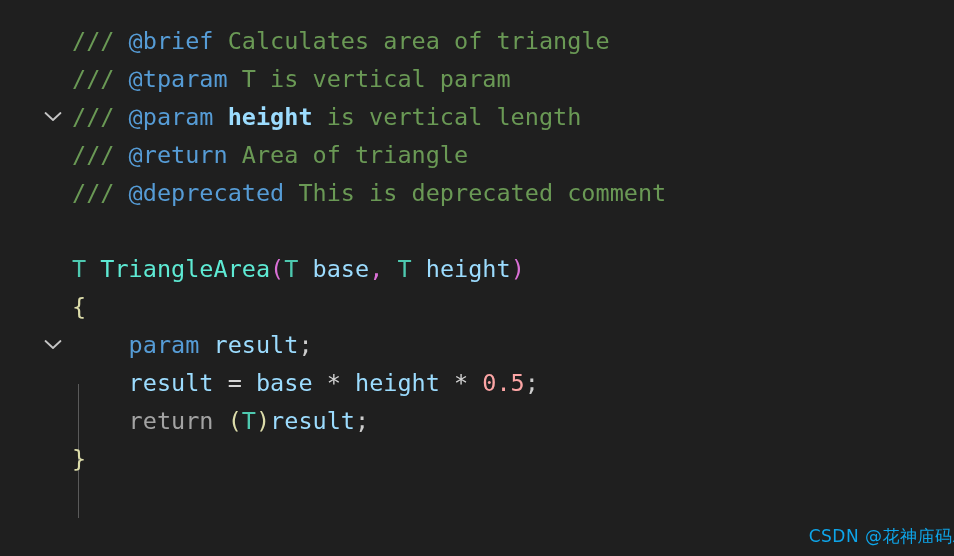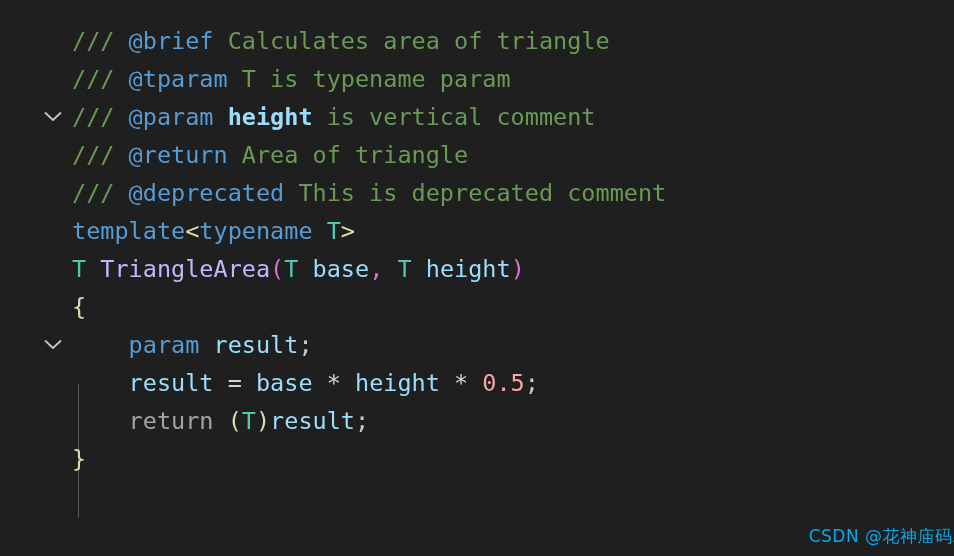--- a/index.html
+++ b/index.html
@@ -72,21 +72,21 @@
     width: 1px;
     background: #5a5a5a;
   }
 
   
   .tok-comment      { color: #6a9955; }
   .tok-doc-tag      { color: #569cd6; }
   .tok-doc-param    { color: #9cdcfe; font-weight: bold; }
   .tok-keyword      { color: #569cd6; }
   .tok-type         { color: #4ec9b0; }
-  .tok-function     { color: #c4b5fd; }
+  .tok-function     { color: #5eead4; }
   .tok-variable     { color: #9cdcfe; }
   .tok-number       { color: #fca5a5; }
   .tok-control      { color: #a3a3a3; }
   .tok-punct        { color: #cccccc; }
   .tok-bracket-y    { color: #dcdcaa; }
   .tok-bracket-p    { color: #da70d6; }
   .tok-operator     { color: #d4d4d4; }
 
   
   .watermark {
@@ -115,42 +115,41 @@
           <svg width="18" height="11" viewBox="0 0 18 11">
             <path d="M1.5 2 L9 9 L16.5 2" fill="none" stroke="#c5c5c5" stroke-width="1.8" stroke-linecap="round" stroke-linejoin="round"></path>
           </svg>
         </span>
       </div>
       <div class="line-text"><span class="tok-comment">/// </span><span class="tok-doc-tag">@brief</span><span class="tok-comment"> Calculates area of triangle</span></div>
     </div>
 
     <div class="line">
       <div class="gutter"></div>
-      <div class="line-text"><span class="tok-comment">/// </span><span class="tok-doc-tag">@tparam</span><span class="tok-comment"> T is typename param</span></div>
+      <div class="line-text"><span class="tok-comment">/// </span><span class="tok-doc-tag">@tparam</span><span class="tok-comment"> T is vertical param</span></div>
     </div>
 
 
     <div class="line">
       <div class="gutter"></div>
-      <div class="line-text"><span class="tok-comment">/// </span><span class="tok-doc-tag">@param</span><span class="tok-comment"> </span><span class="tok-doc-param">height</span><span class="tok-comment"> is vertical comment</span></div>
+      <div class="line-text"><span class="tok-comment">/// </span><span class="tok-doc-tag">@param</span><span class="tok-comment"> </span><span class="tok-doc-param">height</span><span class="tok-comment"> is vertical length</span></div>
     </div>
 
     <div class="line">
       <div class="gutter"></div>
       <div class="line-text"><span class="tok-comment">/// </span><span class="tok-doc-tag">@return</span><span class="tok-comment"> Area of triangle</span></div>
     </div>
 
     <div class="line">
       <div class="gutter"></div>
       <div class="line-text"><span class="tok-comment">/// </span><span class="tok-doc-tag">@deprecated</span><span class="tok-comment"> This is deprecated comment</span></div>
     </div>
 
     <div class="line">
       <div class="gutter"></div>
-      <div class="line-text"><span class="tok-keyword">template</span><span class="tok-bracket-y">&lt;</span><span class="tok-keyword">typename</span><span class="tok-punct"> </span><span class="tok-type">T</span><span class="tok-bracket-y">&gt;</span></div>
     </div>
 
     <div class="line">
       <div class="gutter">
         <span class="fold-chevron">
           <svg width="18" height="11" viewBox="0 0 18 11">
             <path d="M1.5 2 L9 9 L16.5 2" fill="none" stroke="#c5c5c5" stroke-width="1.8" stroke-linecap="round" stroke-linejoin="round"></path>
           </svg>
         </span>
       </div>

